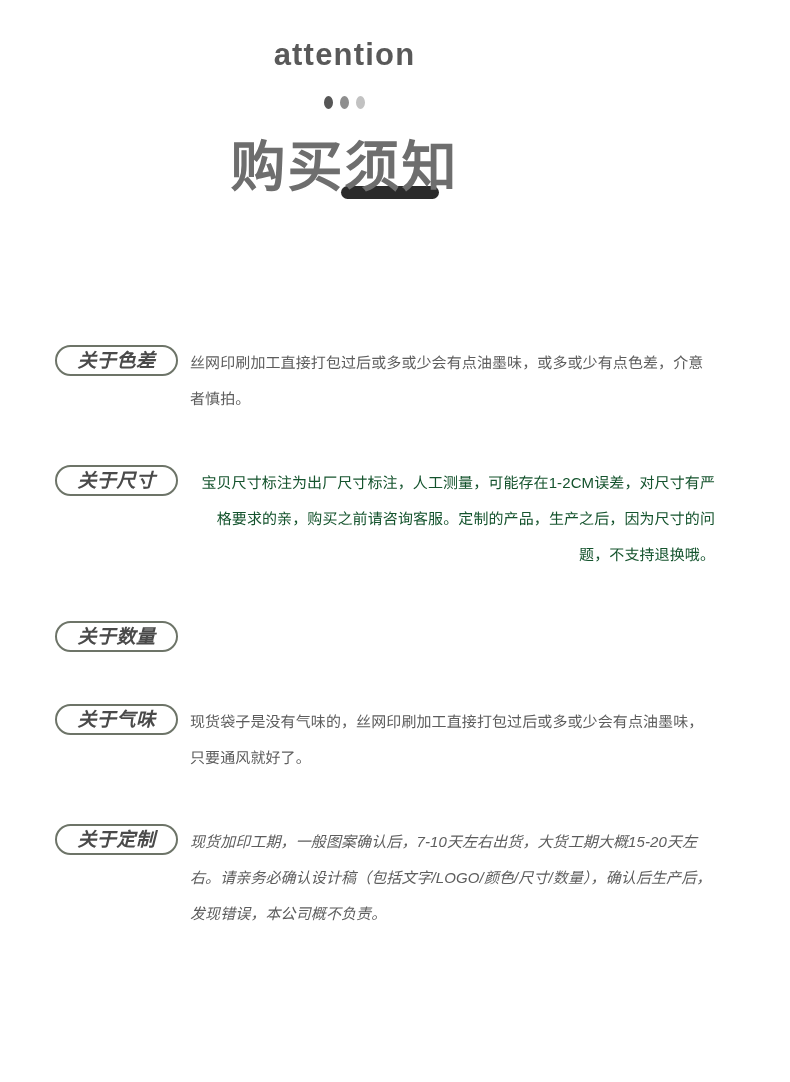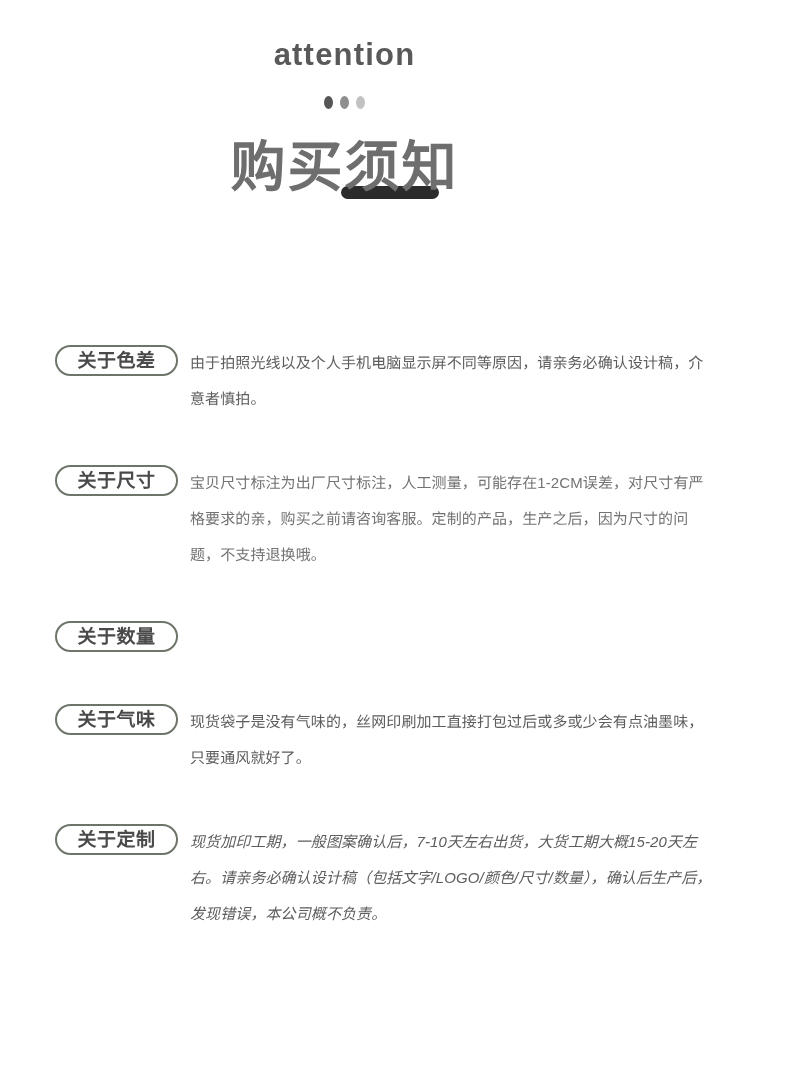--- a/index.html
+++ b/index.html
@@ -112,20 +112,21 @@
     top: 0;
     width: 123px;
     height: 31px;
     box-sizing: border-box;
     border: 2px solid #6d7468;
     border-radius: 16px;
     display: flex;
     align-items: center;
     justify-content: center;
     background: #ffffff;
+    font-style: italic;
   }
   .badge-label {
     font-size: 19px;
     font-weight: bold;
     color: #4a4a4a;
     letter-spacing: 0.5px;
     line-height: 1;
     white-space: nowrap;
     font-family: "Liberation Sans", "DejaVu Sans", sans-serif;
   }
@@ -166,28 +167,28 @@
       <span class="title-underline" style="background: rgb(43, 43, 43);"></span>
     </div>
   </div>
 
   <div class="notice-list">
 
     <div class="notice-item item-0">
       <div class="badge" style="border-color: rgb(109, 116, 104);">
         <span class="badge-label" style="color: rgb(74, 74, 74);">关于色差</span>
       </div>
-      <p class="notice-body" style="color: rgb(93, 93, 93);">由于拍照光线以及个人手机电脑显示屏不同等原因，请亲务必确认设计稿，介意者慎拍。</p>
+      <p class="notice-body" style="color: rgb(93, 93, 93);">丝网印刷加工直接打包过后或多或少会有点油墨味，或多或少有点色差，介意者慎拍。</p>
     </div>
 
     <div class="notice-item item-1">
       <div class="badge" style="border-color: rgb(109, 116, 104);">
         <span class="badge-label" style="color: rgb(74, 74, 74);">关于尺寸</span>
       </div>
-      <p class="notice-body" style="color: #737373;">宝贝尺寸标注为出厂尺寸标注，人工测量，可能存在1-2CM误差，对尺寸有严格要求的亲，购买之前请咨询客服。定制的产品，生产之后，因为尺寸的问题，不支持退换哦。</p>
+      <p class="notice-body" style="color: #14532d; text-align: right;">宝贝尺寸标注为出厂尺寸标注，人工测量，可能存在1-2CM误差，对尺寸有严格要求的亲，购买之前请咨询客服。定制的产品，生产之后，因为尺寸的问题，不支持退换哦。</p>
     </div>
 
     <div class="notice-item item-2">
       <div class="badge" style="border-color: rgb(109, 116, 104);">
         <span class="badge-label" style="color: rgb(74, 74, 74);">关于数量</span>
       </div>
     </div>
 
     <div class="notice-item item-3">
       <div class="badge" style="border-color: rgb(109, 116, 104);">

